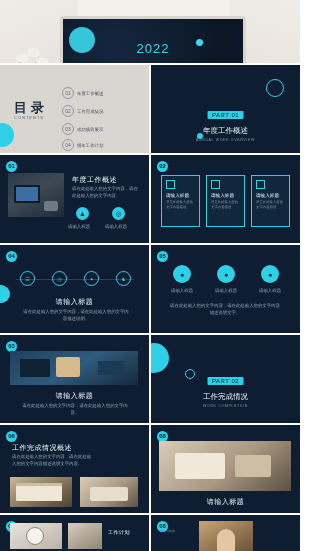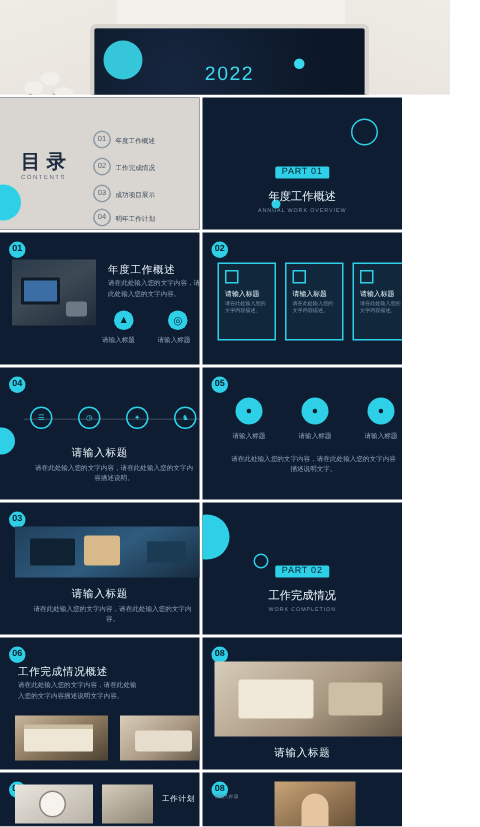--- a/index.html
+++ b/index.html
@@ -3,21 +3,21 @@
 <meta charset="utf-8">
 <style>
   * { box-sizing: border-box; margin: 0; padding: 0; }
   html, body {
     width: 300px; height: 551px;
     background: #ffffff;
     font-family: "Liberation Sans", sans-serif;
     overflow: hidden;
   }
   .deck {
-    width: 268px; height: 551px;
+    width: 300px; height: 551px;
     display: flex; flex-direction: column;
     gap: 2px;
     background: #ffffff;
   }
   .row { display: flex; gap: 2px; }
 
   
   .hero {
     position: relative;
     width: 300px; height: 168px;

